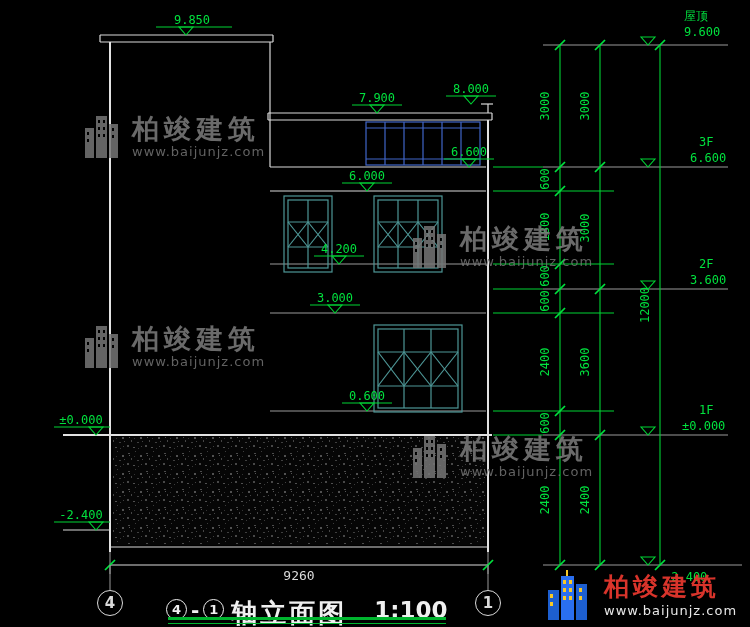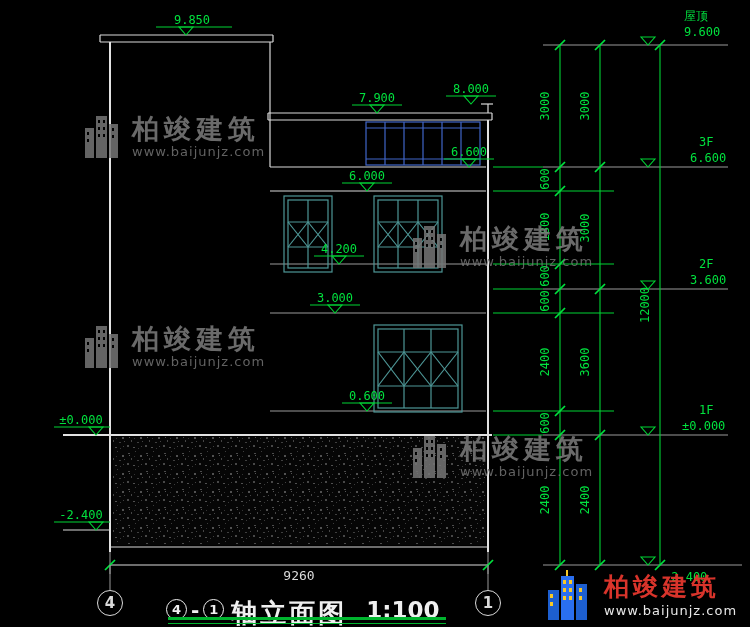--- a/index.html
+++ b/index.html
@@ -33,21 +33,21 @@
             display:flex; align-items:center; justify-content:center; background:#000; }
 
   
   .titlebar { position:absolute; left:166px; top:588px; display:flex; align-items:center;
               gap:7px; color:#f0f0f0; }
   .t-bubble { width:21px; height:21px; border:1.4px solid #f0f0f0; border-radius:50%;
               font-size:13px; font-weight:bold; display:flex; align-items:center;
               justify-content:center; }
   .t-dash { font-size:20px; font-weight:bold; margin:0 -3px; }
   .t-name { font-size:26px; font-weight:bold; letter-spacing:3px;margin-top:8px; }
-  .t-scale { font-size:23px; font-weight:bold; margin-left:12px; }
+  .t-scale { font-size:23px; font-weight:bold; margin-left:20px; }
   .underline1 { position:absolute; left:168px; top:617px; width:278px; height:3px; background:#00b42e; }
   .underline2 { position:absolute; left:168px; top:623px; width:278px; height:1px; background:#00b42e; }
 
   
   .logo { position:absolute; left:546px; top:570px; display:flex; align-items:center; gap:8px; }
   .logo-col { display:flex; flex-direction:column; gap:2px; }
   .logo-cn { font-size:25px; font-weight:bold; color:#d9342b; letter-spacing:4px; line-height:1.05; }
   .logo-url { font-size:13px; color:#e8e8e8; letter-spacing:1px; }
 </style>
 </head>

